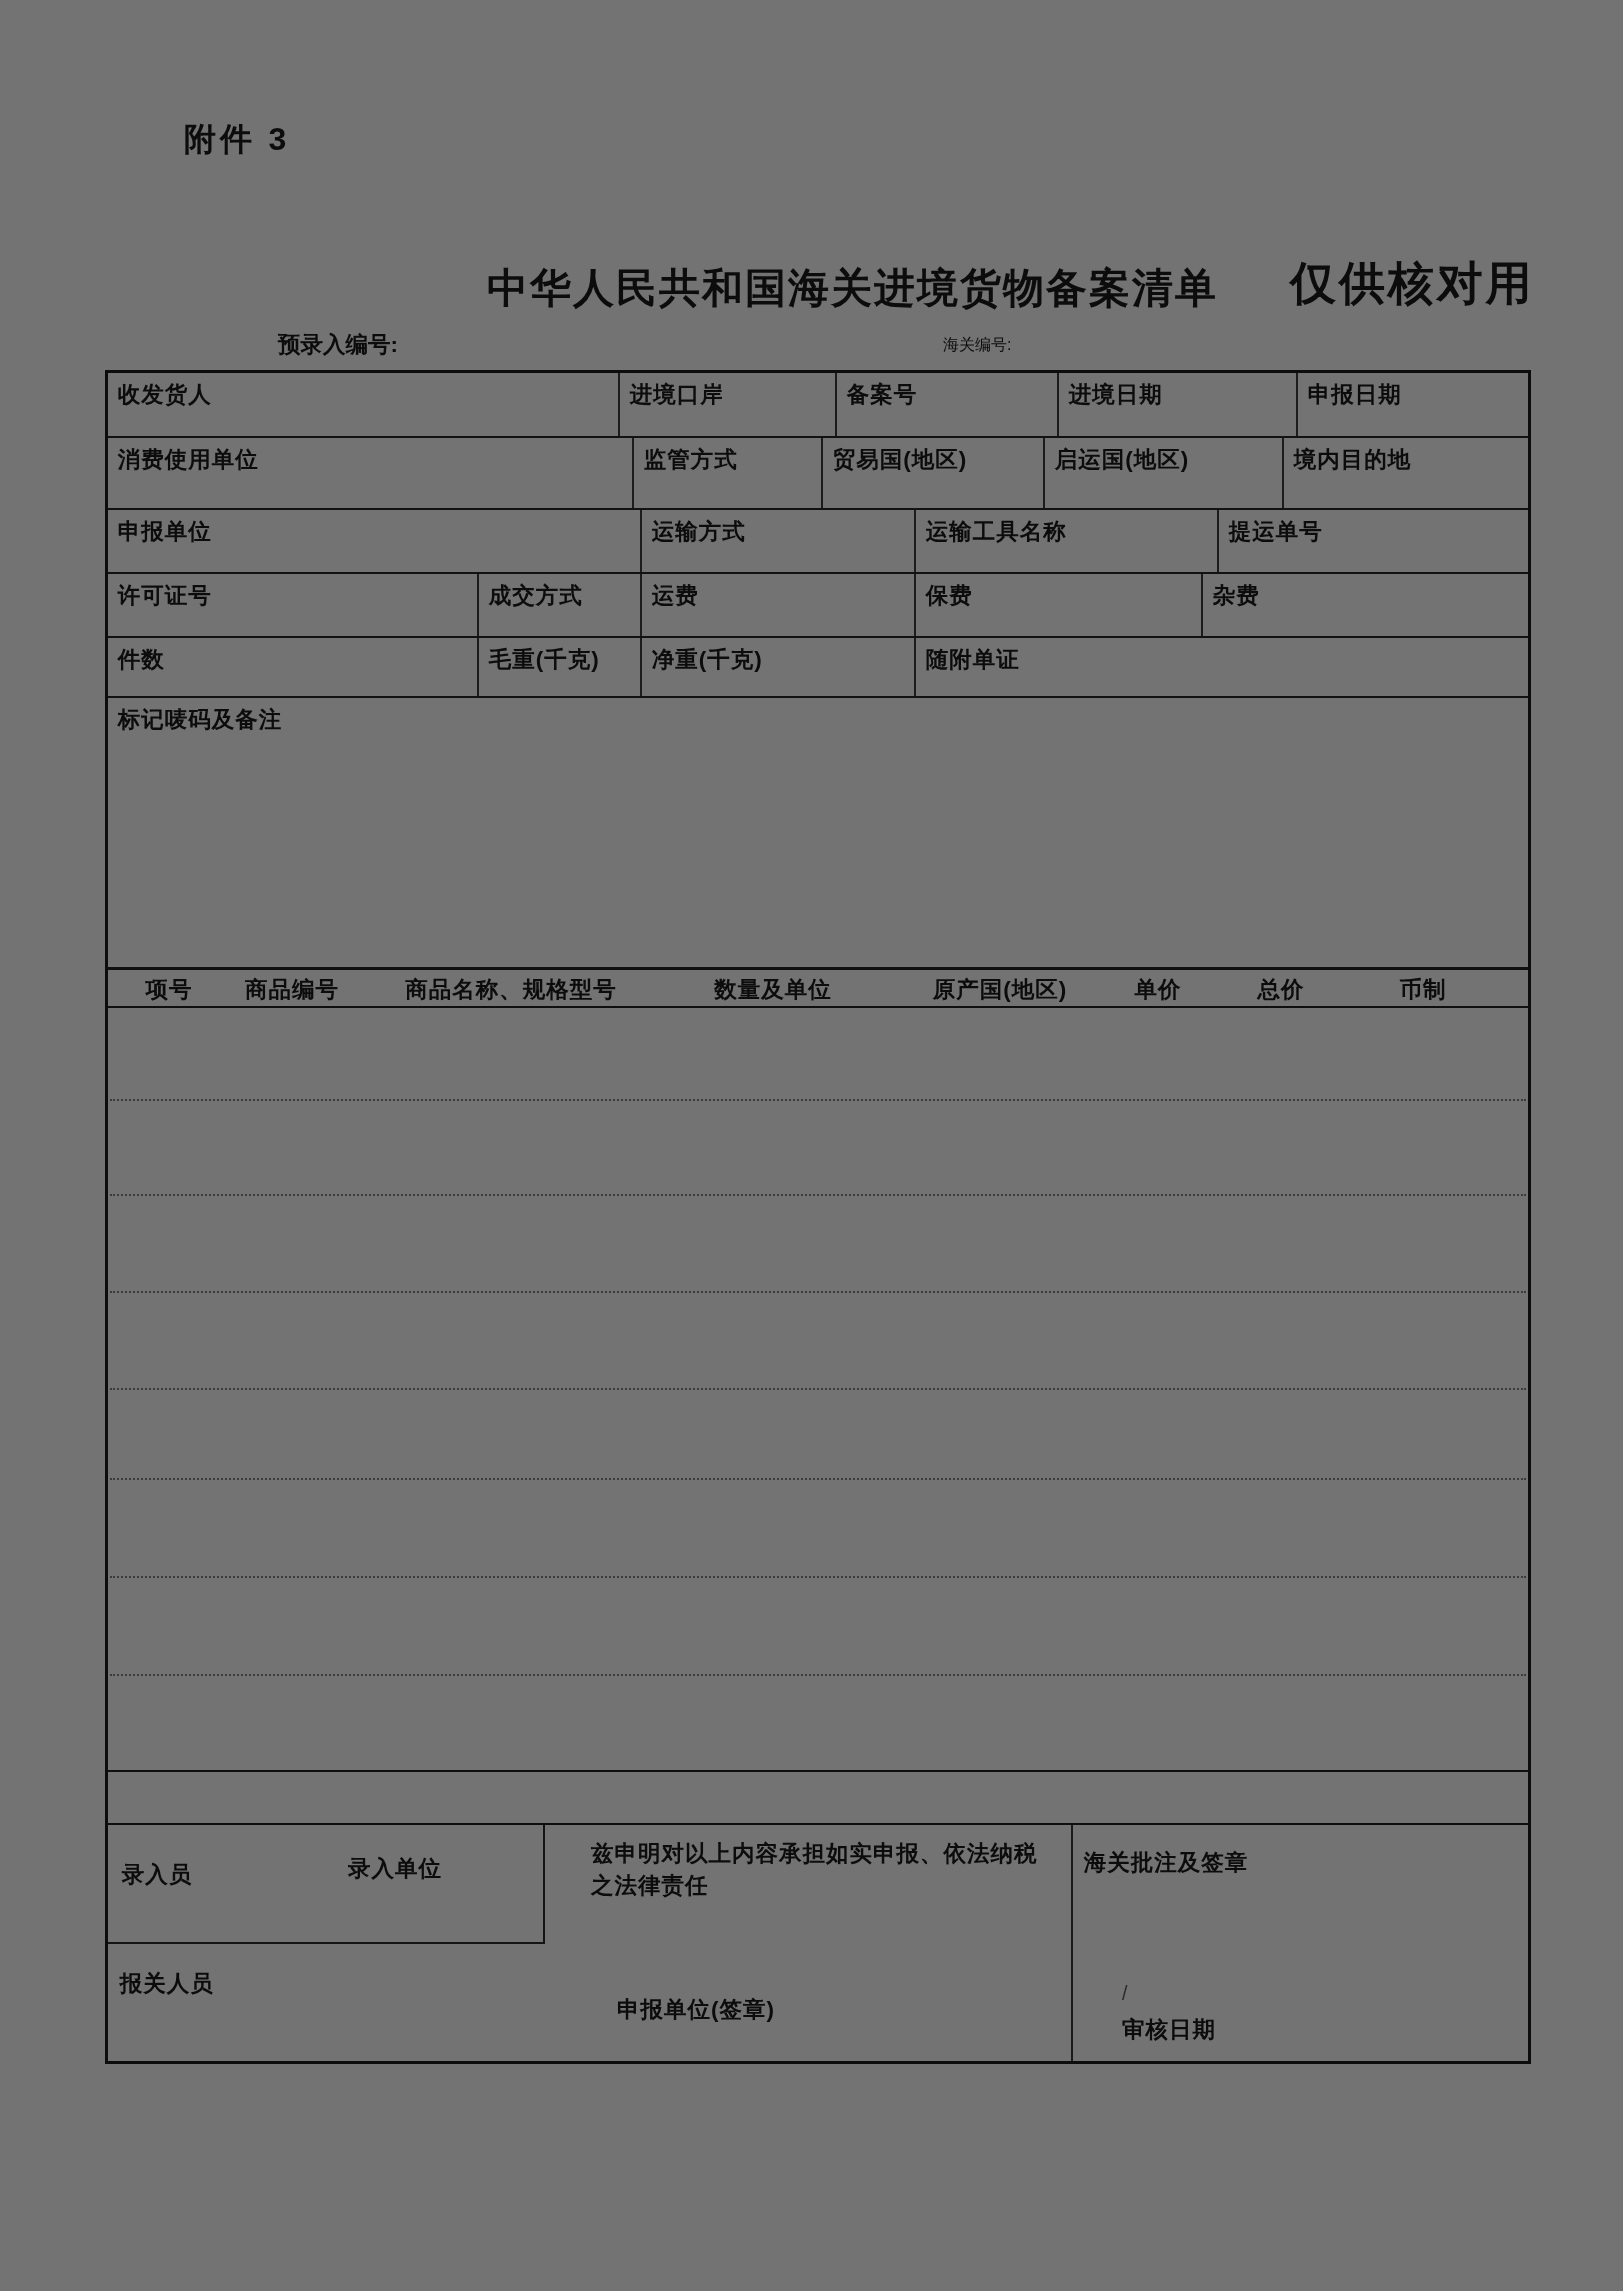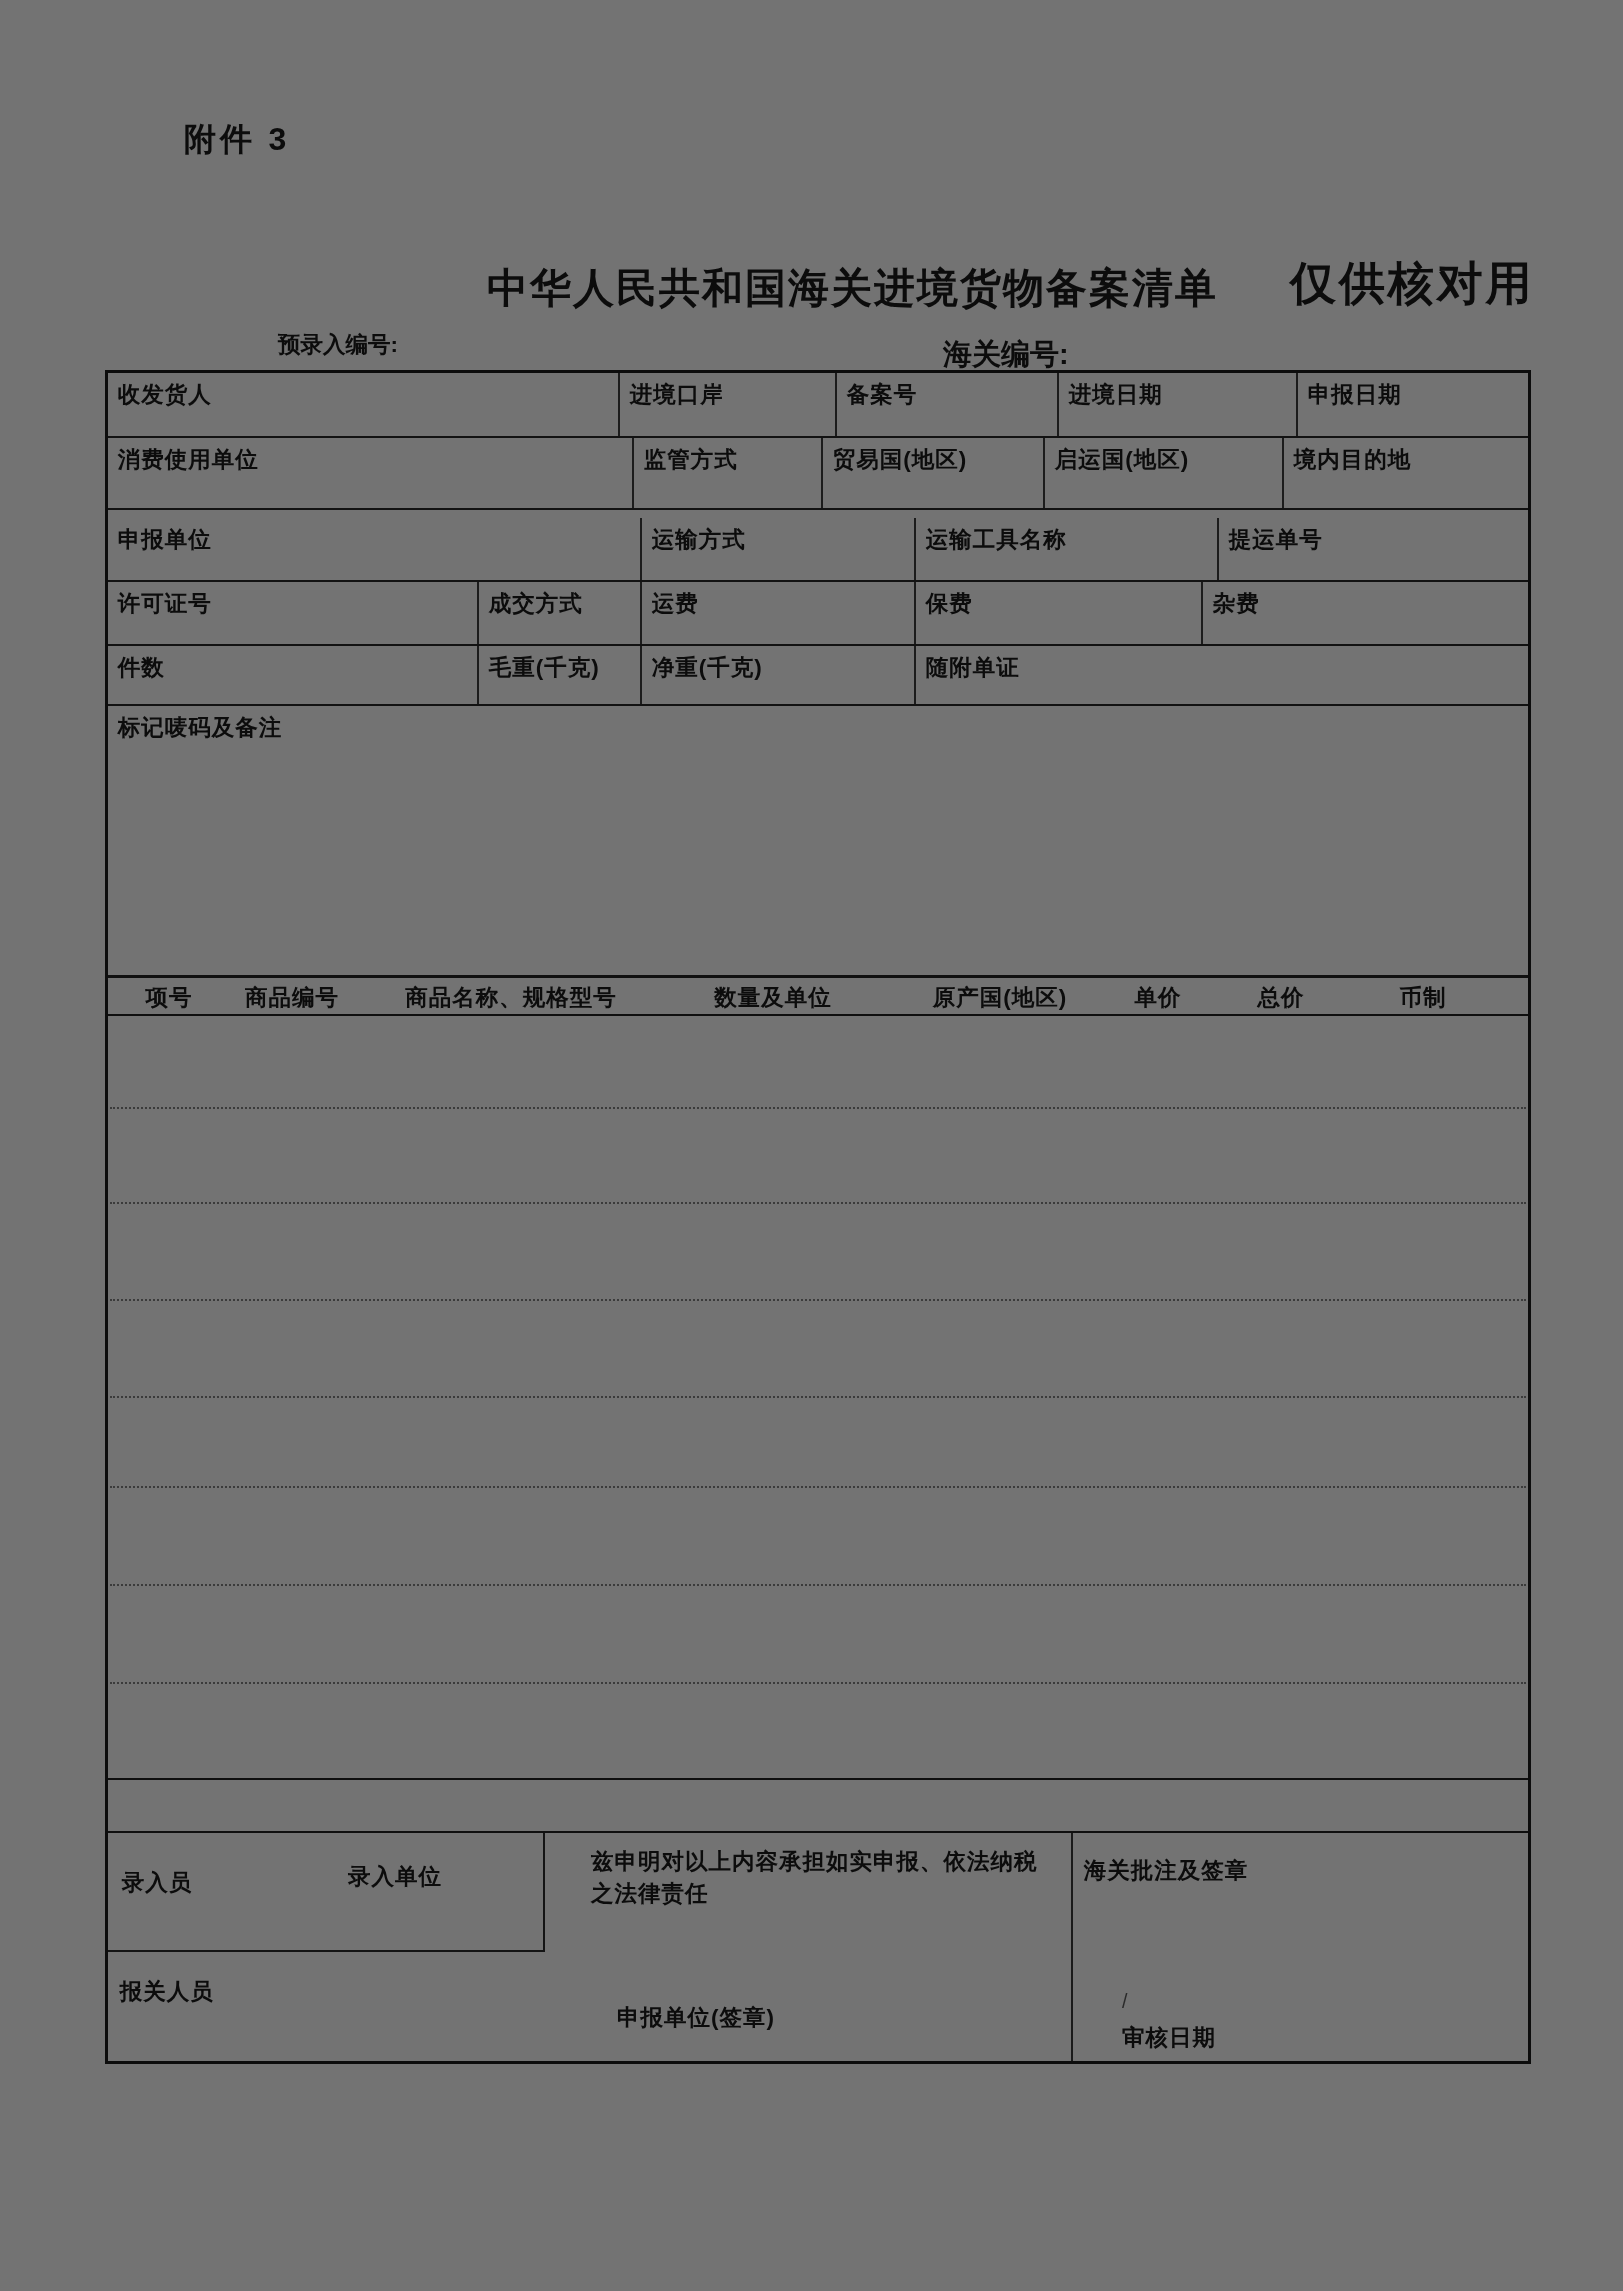--- a/index.html
+++ b/index.html
@@ -9,41 +9,41 @@
     background:#737373;
     font-family:"Liberation Sans","DejaVu Sans",sans-serif;
     color:#0c0c0c;
     overflow:hidden;
   }
   .abs{position:absolute;}
   .attachment{left:184px;top:118px;font-size:32px;font-weight:600;letter-spacing:3.9px;}
   .doc-title{left:487px;top:261px;font-size:41px;font-weight:700;letter-spacing:2px;}
   .verify-note{left:1290px;top:253px;font-size:46px;font-weight:600;letter-spacing:2.9px;}
   .pre-entry{left:278px;top:329px;font-size:22.5px;font-weight:600;}
-  .customs-no{left:943px;top:335px;font-size:29px;font-weight:700;}
+  .customs-no{left:943px;top:335px;font-size:16px;font-weight:400;}
 
   .main-table{
     left:105px;top:370px;width:1426px;height:1694px;
     border:3.9px solid #0d0d0d;
     box-sizing:border-box;
     display:flex;flex-direction:column;
   }
   .row{display:flex;border-bottom:2.9px solid #121212;box-sizing:border-box;}
   .cell{
     box-sizing:border-box;
     border-right:2px solid #1c1c1c;
     padding:5.9px 9.8px;
     font-size:22.5px;font-weight:600;
     letter-spacing:1px;
     overflow:hidden;white-space:nowrap;
   }
   .cell.last{border-right:none;flex:1;}
   .r1{height:65px;}
   .r2{height:72px;}
-  .r3{height:64px;margin-top:8px;}
+  .r3{height:64px;}
   .r4{height:64px;}
   .r5{height:60px;}
   .marks-row{height:272px;border-bottom:3.9px solid #101010;}
   .marks-row .cell{border-right:none;flex:1;}
   .ghead-row{height:36px;position:relative;border-bottom:2.9px solid #0f0f0f;}
   .ghead-label{
     position:absolute;top:3.9px;transform:translateX(-50%);
     font-size:22.5px;font-weight:600;letter-spacing:1px;white-space:nowrap;
   }
   .gbody-row{height:762px;position:relative;border-bottom:2.9px solid #0f0f0f;}

